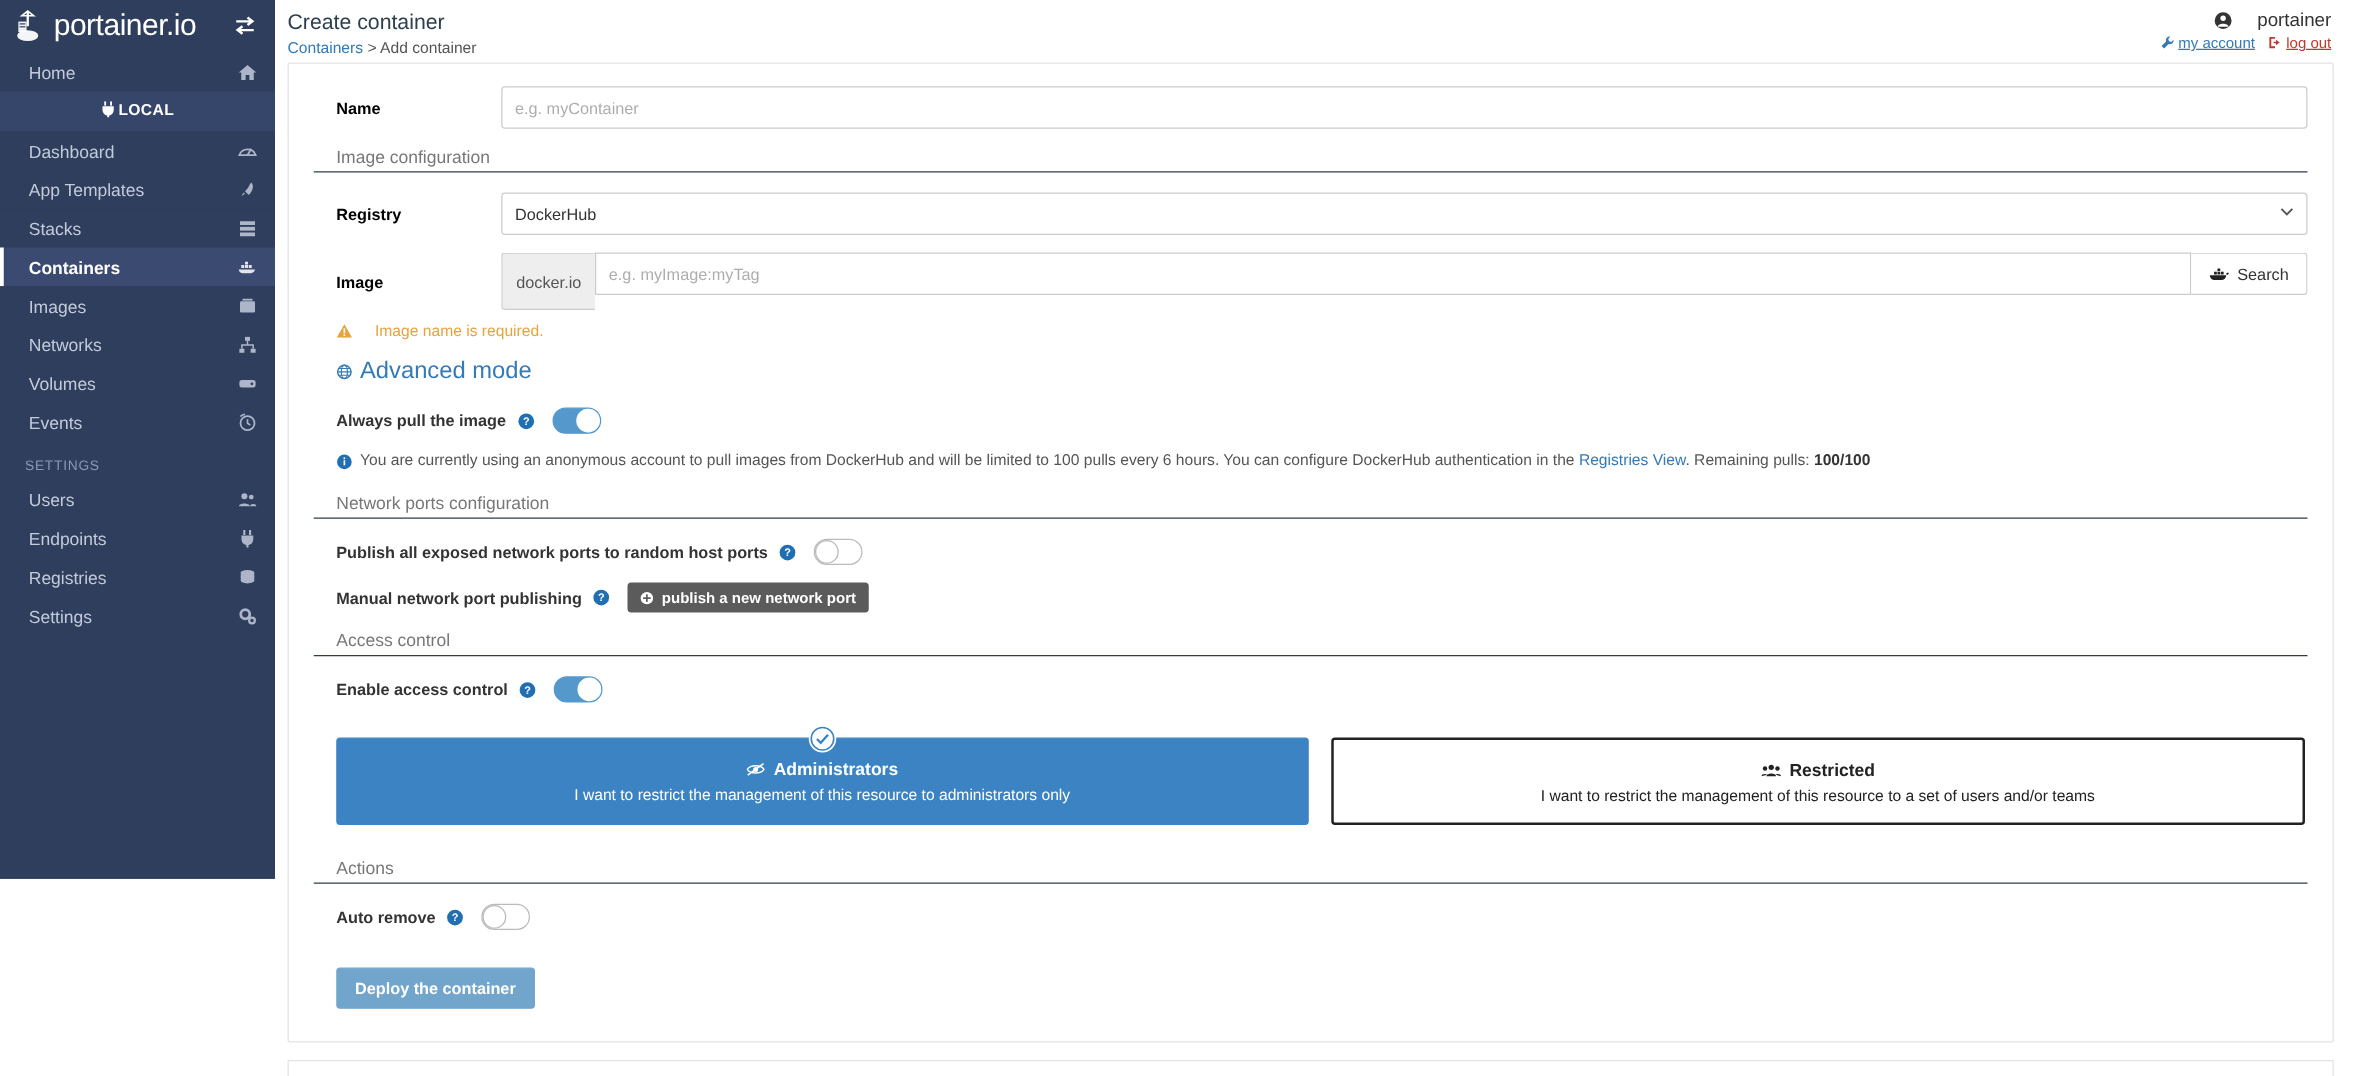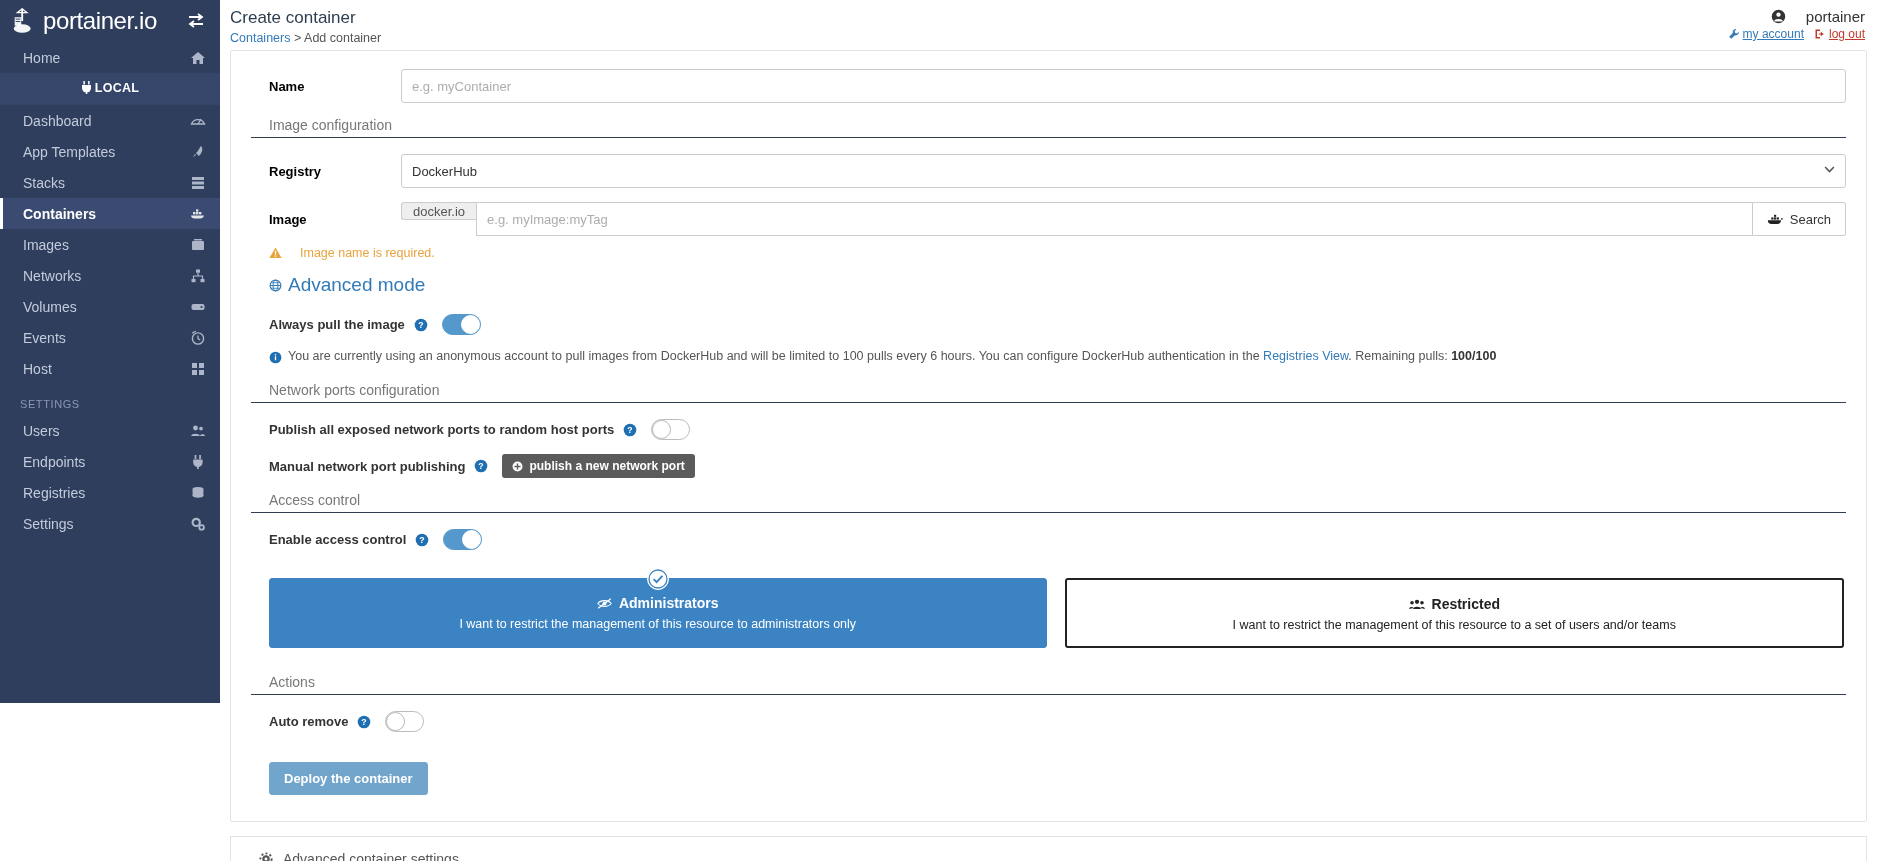--- a/index.html
+++ b/index.html
@@ -117,21 +117,21 @@
   .selectwrap { position: relative; width: 100%; }
   .selectbox { appearance: none; -webkit-appearance: none; padding-right: 26px; color:#333; }
   .chev {
     position: absolute; right: 11px; top: 12px;
     width: 11px; height: 7px; pointer-events: none;
   }
 
   .input-group { display: flex; width: 100%; }
   .addon {
     display: flex; align-items: center;
-    height: 18px; padding: 0 11px;
+    height: 46px; padding: 0 11px;
     background: #eeeeee; border: 1px solid #ccc; border-right: none;
     border-radius: 3px 0 0 3px;
     font-size: 13px; color: #555; white-space: nowrap;
   }
   .input-group input.txt { border-radius: 0; flex: 1; }
   .btn-search {
     display: flex; align-items: center; gap: 6px;
     height: 34px; padding: 0 14px;
     background: #fff; border: 1px solid #ccc; border-left: none;
     border-radius: 0 3px 3px 0;
@@ -336,29 +336,20 @@
 
     <div class="nav-item">
       <span class="nav-label">Events</span>
       <svg class="ico" viewBox="0 0 16 16">
         <circle cx="8" cy="8.5" r="5.6" fill="none" stroke="#c3cbdb" stroke-width="1.4"></circle>
         <path d="M8 5.4 V8.6 L10.2 10" stroke="#c3cbdb" stroke-width="1.3" fill="none"></path>
         <path d="M2.2 3.2 A7 7 0 0 1 6 1.4" stroke="#c3cbdb" stroke-width="1.3" fill="none"></path>
       </svg>
     </div>
 
-    <div class="nav-item">
-      <span class="nav-label">Host</span>
-      <svg class="ico" viewBox="0 0 16 16">
-        <rect x="2" y="2" width="5" height="5" fill="#c3cbdb"></rect>
-        <rect x="9" y="2" width="5" height="5" fill="#c3cbdb"></rect>
-        <rect x="2" y="9" width="5" height="5" fill="#c3cbdb"></rect>
-        <rect x="9" y="9" width="5" height="5" fill="#c3cbdb"></rect>
-      </svg>
-    </div>
 
     <div class="settings-head">SETTINGS</div>
 
     <div class="nav-item">
       <span class="nav-label">Users</span>
       <svg class="ico" viewBox="0 0 16 16">
         <circle cx="5.5" cy="5" r="2.4" fill="#c3cbdb"></circle>
         <circle cx="11" cy="5.6" r="1.9" fill="#c3cbdb"></circle>
         <path d="M1.2 13 c0-3 8.6-3 8.6 0 Z" fill="#c3cbdb"></path>
         <path d="M10 13 c0-2.4 5-2.4 5 0 Z" fill="#c3cbdb"></path>

